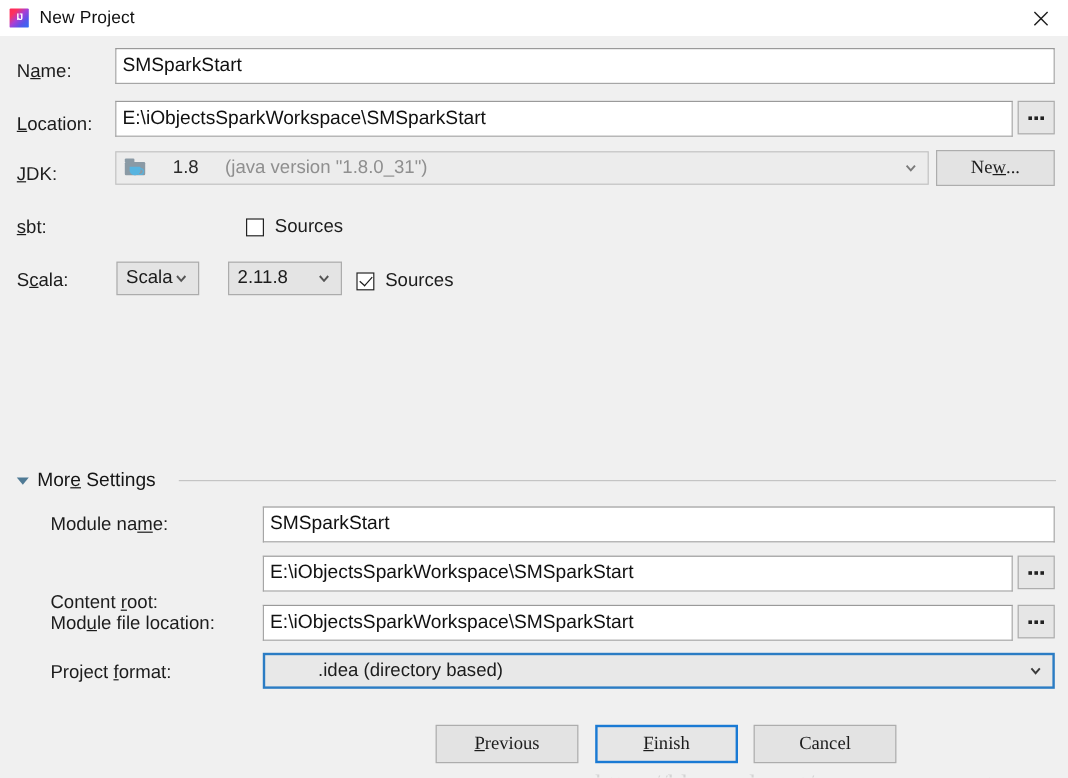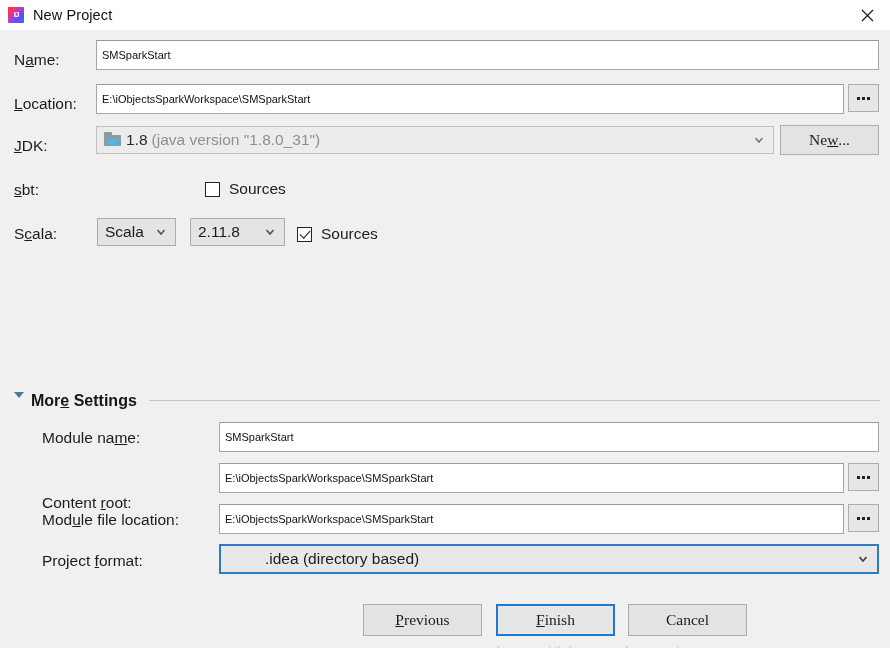--- a/index.html
+++ b/index.html
@@ -67,21 +67,21 @@
     line-height: 1;
   }
   .lbl u { text-decoration: underline; text-underline-offset: 1px; }
 
   
   .tfield {
     position: absolute;
     background: #ffffff;
     border: 1px solid #a6a6a6;
     border-top-color: #9a9a9a;
-    font-size: 11px;
+    font-size: 16px;
     color: #111;
     padding: 14px 5px;
     display: flex; align-items: center;
     line-height: 1;
     overflow: hidden;
     white-space: nowrap;
   }
 
   
   .browse {
@@ -123,21 +123,21 @@
     padding-left: 7px;
     cursor: default;
     white-space: nowrap;
     overflow: hidden;
   }
   .combo .chev {
     position: absolute; right: 8px; top: 50%;
     transform: translateY(-50%);
     width: 12px; height: 12px;
   }
-  .combo.disabled { color: #8c8c8c; background: #ececec; border-color: #c2c2c2; }
+  .combo.disabled { color: #8c8c8c; background: #ececec; border-color: #c2c2c2; gap: 18px; }
   .combo.focused {
     background: #e8e8e8;
     border: 2px solid #2b7cc4;
     padding-left: 44px;
   }
   .combo .jdk-ver { color: #2b2b2b; }
   .combo .jdk-extra { color: #8f8f8f; margin-left: 4px; }
 
   
   .jdkicon {
@@ -195,23 +195,22 @@
     width: 5px; height: 9px;
     border: solid #1b1b1b;
     border-width: 0 1.8px 1.8px 0;
     transform: rotate(42deg);
   }
 
   
   #more-settings-header {
     position: absolute;
     left: 14px; top: 362px;
-    display: flex; 
-    cursor: default;
-    font-weight: bold;
+    display: flex; align-items: center;
+    cursor: default;
   }
   #more-arrow {
     width: 0; height: 0;
     border-left: 5.5px solid transparent;
     border-right: 5.5px solid transparent;
     border-top: 6px solid #4f7a95;
     margin-right: 7px;
   }
   #more-label { font-size: 16px; color: #161616; white-space: nowrap; }
   #more-label u { text-decoration: underline; text-underline-offset: 1px; }
@@ -279,21 +278,21 @@
     </div>
     <div class="pbtn" style="left:780px; top:95px; width:99px; height:30px;">Ne<u>w</u>...</div>
 
     <div class="lbl" style="left:14px; top:152px;"><u>s</u>bt:</div>
     <div class="cbwrap" style="left:205px; top:150px;">
       <span class="cbbox"></span>
       <span>Sources</span>
     </div>
 
     <div class="lbl" style="left:14px; top:196px;">S<u>c</u>ala:</div>
-    <div class="combo" style="left:97px; top:188px; width:79px; height:28px;">
+    <div class="combo" style="left:97px; top:188px; width:69px; height:28px;">
       <span>Scala</span>
       <svg class="chev" viewBox="0 0 12 12">
         <polyline points="2.5,4 6,8 9.5,4" fill="none" stroke="#555" stroke-width="1.6"></polyline>
       </svg>
     </div>
     <div class="combo" style="left:190px; top:188px; width:95px; height:28px;">
       <span>2.11.8</span>
       <svg class="chev" viewBox="0 0 12 12">
         <polyline points="2.5,4 6,8 9.5,4" fill="none" stroke="#555" stroke-width="1.6"></polyline>
       </svg>

